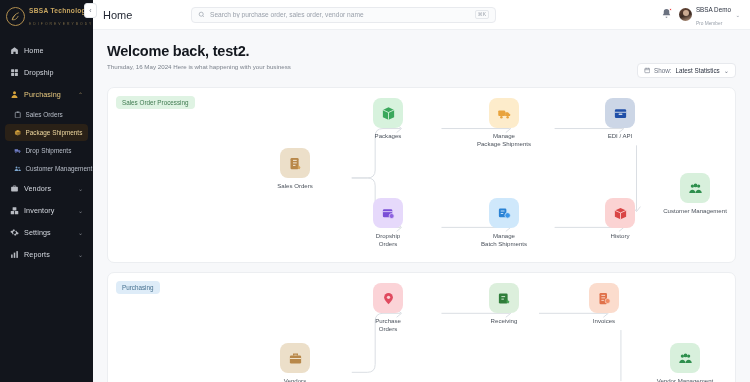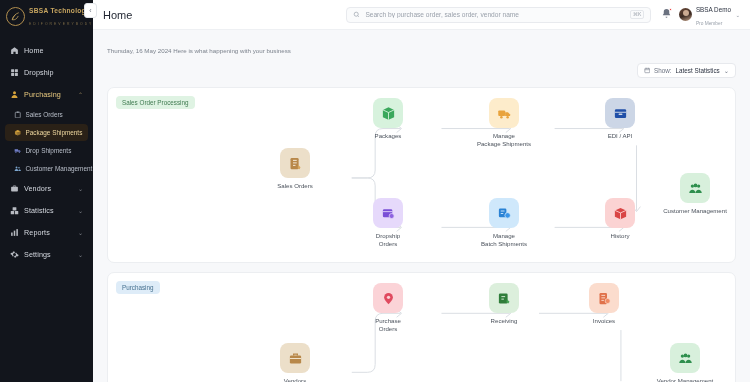--- a/index.html
+++ b/index.html
@@ -61,21 +61,21 @@
   .sub-item.selected { background:#2a2117; color:#f0d9a0; }
   .sub-item.selected .ico { color:#d8a43c; }
 
   
   .main { flex:1; height:382px; display:flex; flex-direction:column; background:#f7f8fa; overflow:hidden; }
   .topbar {
     height:30px; background:#ffffff; display:flex; align-items:center;
     padding:0 10px; gap:10px; border-bottom:1px solid #eef0f3; flex:0 0 30px;
   }
   .page-title { font-size:11px; font-weight:400; color:#1f2430; min-width:78px; }
-  .search-wrap { flex:1; display:flex; justify-content:flex-end; }
+  .search-wrap { flex:1; display:flex; justify-content:flex-start; }
   .search-box {
     width:305px; height:16px; background:#fafbfc; border:1px solid #e8eaee;
     border-radius:4px; display:flex; align-items:center; gap:5px; padding:0 6px;
   }
   .search-box .sicon { width:7px; height:7px; flex:0 0 7px; color:#9aa1ab; }
   .search-input {
     border:0; outline:0; background:transparent; flex:1;
     font-family:"Liberation Sans", sans-serif; font-size:6.6px; color:#8a9099;
   }
   .search-input::placeholder { color:#9aa1ab; }
@@ -245,39 +245,39 @@
         <span class="lbl">Vendors</span>
         <span class="chev">⌄</span>
       </div>
 
       <div class="nav-item">
         <svg class="ico" viewBox="0 0 24 24" fill="currentColor">
             <rect x="2" y="13" width="9" height="9" rx="1"></rect>
             <rect x="13" y="13" width="9" height="9" rx="1"></rect>
             <rect x="7" y="3" width="10" height="9" rx="1"></rect>
           </svg>
-        <span class="lbl">Statistics</span>
+        <span class="lbl">Inventory</span>
+        <span class="chev">⌄</span>
+      </div>
+
+      <div class="nav-item">
+        <svg class="ico" viewBox="0 0 24 24" fill="currentColor">
+            <path d="M12 8a4 4 0 100 8 4 4 0 000-8zm9 4l2 1.5-2 3.5-2.4-.7-2 1.2-.5 2.5h-4l-.5-2.5-2-1.2-2.4.7-2-3.5L3 12l-2-1.5 2-3.5 2.4.7 2-1.2L7.9 4h4l.5 2.5 2 1.2 2.4-.7 2 3.5z"></path>
+          </svg>
+        <span class="lbl">Settings</span>
         <span class="chev">⌄</span>
       </div>
 
       <div class="nav-item">
         <svg class="ico" viewBox="0 0 24 24" fill="currentColor">
             <rect x="3" y="12" width="4" height="9"></rect>
             <rect x="10" y="7" width="4" height="14"></rect>
             <rect x="17" y="3" width="4" height="18"></rect>
           </svg>
         <span class="lbl">Reports</span>
-        <span class="chev">⌄</span>
-      </div>
-
-      <div class="nav-item">
-        <svg class="ico" viewBox="0 0 24 24" fill="currentColor">
-            <path d="M12 8a4 4 0 100 8 4 4 0 000-8zm9 4l2 1.5-2 3.5-2.4-.7-2 1.2-.5 2.5h-4l-.5-2.5-2-1.2-2.4.7-2-3.5L3 12l-2-1.5 2-3.5 2.4.7 2-1.2L7.9 4h4l.5 2.5 2 1.2 2.4-.7 2 3.5z"></path>
-          </svg>
-        <span class="lbl">Settings</span>
         <span class="chev">⌄</span>
       </div>
 
     </nav>
   </aside>
 
   <div class="main">
 
     <header class="topbar">
       <div class="page-title">Home</div>
@@ -307,20 +307,21 @@
             <span class="user-name">SBSA Demo</span><br>
             <span class="user-role">Pro Member</span>
           </span>
           <span class="user-caret">⌄</span>
         </div>
       </div>
     </header>
 
     <section class="welcome">
       <div>
+        <div class="welcome-title">Welcome back, test2.</div>
         <div class="welcome-sub">Thursday, 16 May 2024 Here is what happening with your business</div>
       </div>
       <div class="stat-select">
         <svg class="cal" viewBox="0 0 24 24" fill="none" stroke="currentColor" stroke-width="2">
             <rect x="3" y="5" width="18" height="16" rx="2"></rect>
             <path d="M3 10h18M8 3v4M16 3v4"></path>
           </svg>
         <span>Show:</span>
         <span class="val">Latest Statistics</span>
         <span>⌄</span>

